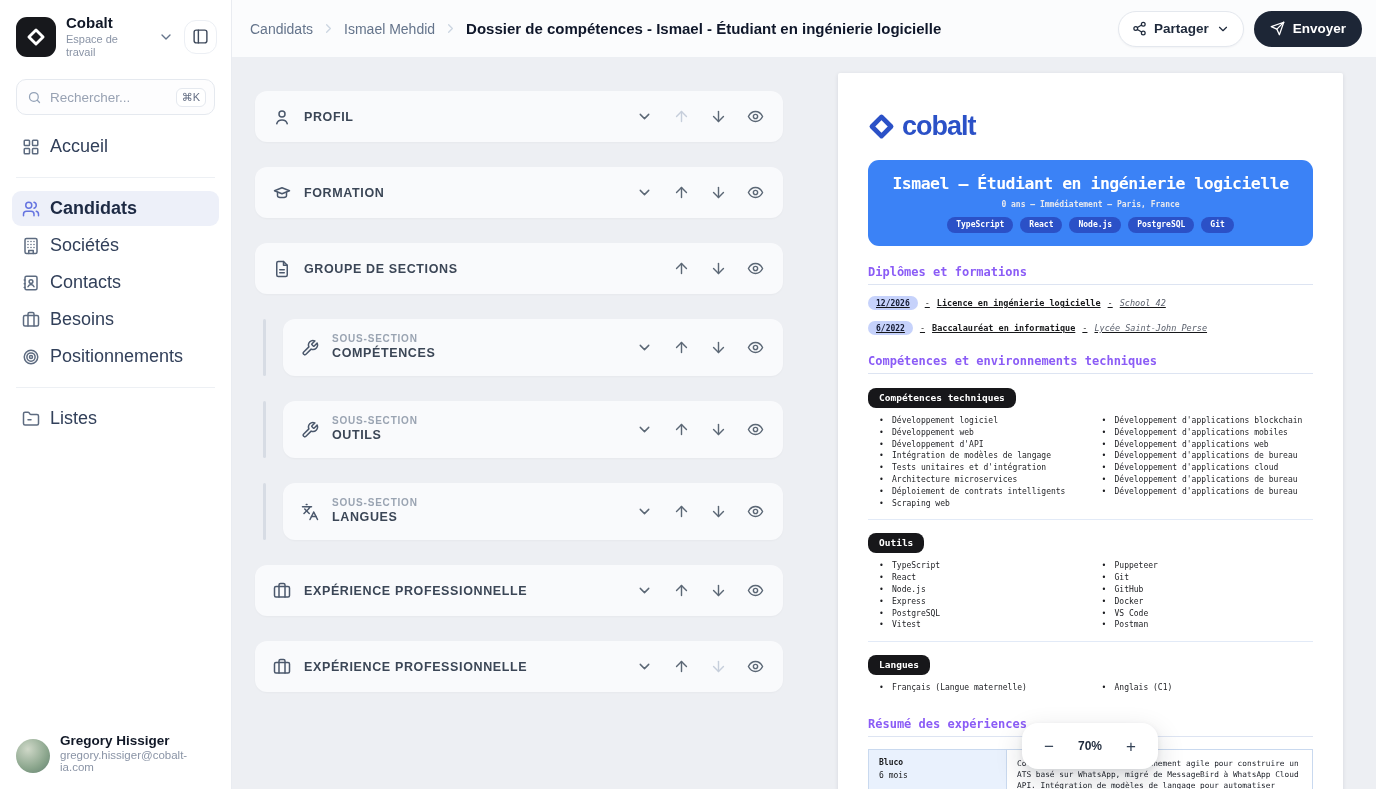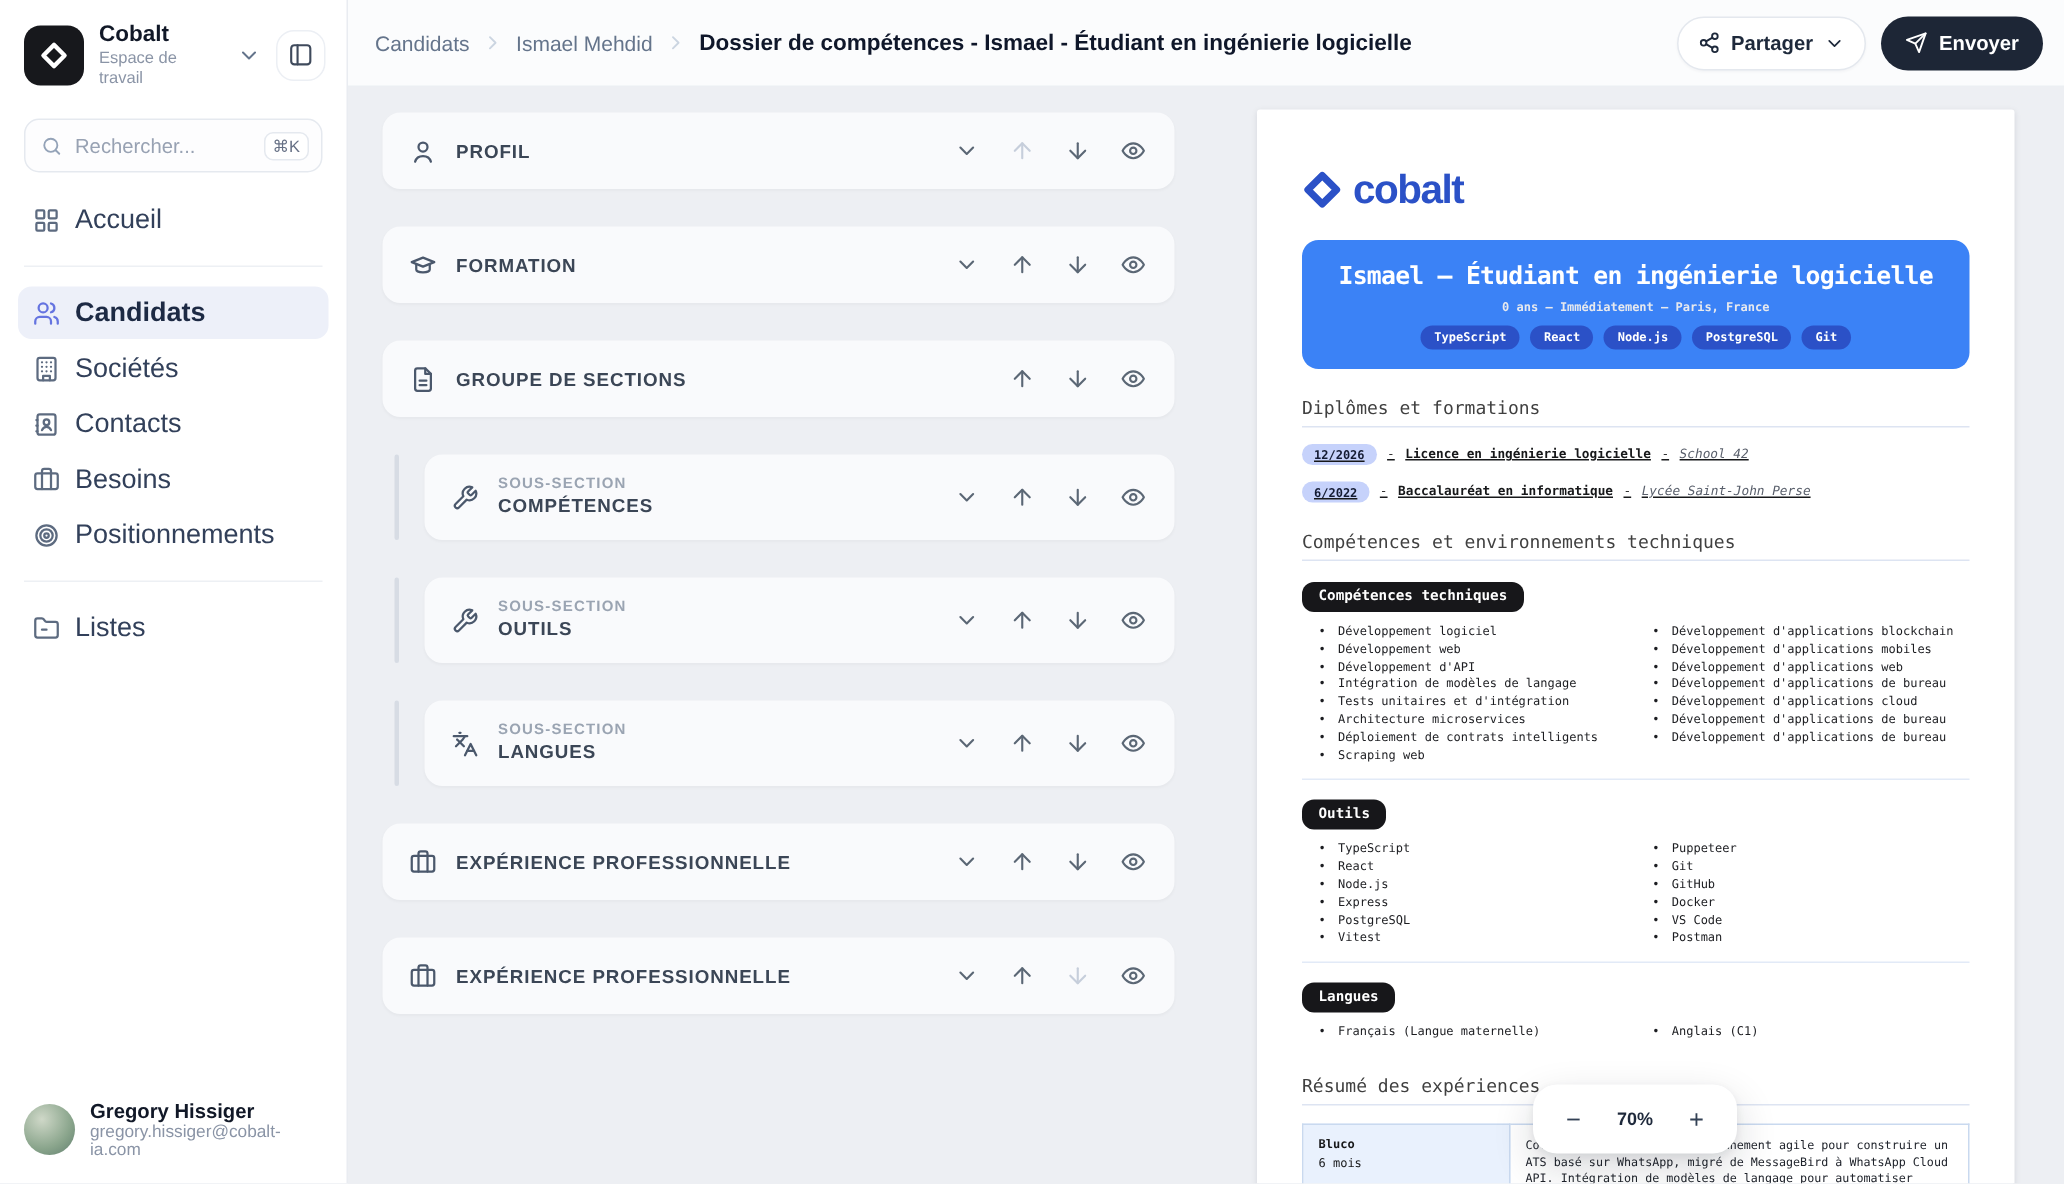--- a/index.html
+++ b/index.html
@@ -17,39 +17,39 @@
   .panel-btn { margin-left:auto; width:34px; height:34px; border:1px solid #eceff4; border-radius:12px; background:#fff; display:flex; align-items:center; justify-content:center; color:#3f4a5c; cursor:pointer; }
   .search { margin:10px 16px 4px; height:36px; border:1px solid #e5e9ef; background:#fdfdfe; border-radius:10px; display:flex; align-items:center; padding:0 8px 0 10px; gap:8px; color:#94a3b8; cursor:text; }
   .search .ph { font-size:13.5px; color:#98a2b3; flex:1; }
   .kbd { border:1px solid #e5e9ef; border-radius:6px; font-size:11px; color:#667085; padding:2px 5px; background:#fff; }
   .sdiv { height:1px; background:#edf0f4; margin:13px 16px; }
   .nav { padding:0 12px; display:flex; flex-direction:column; gap:2px; }
   .nav-item { display:flex; align-items:center; gap:10px; padding:7px 10px; border-radius:9px; font-size:18px; color:#32405a; cursor:pointer; }
   .nav-item .nicon { display:flex; color:#5d6b80; }
   .nav-item.active { background:#edf0f9; font-weight:700; color:#1d2a44; }
   .nav-item.active .nicon { color:#6574e0; }
-  .user-row { margin-top:auto; padding:16px; display:flex; align-items:center; gap:10px; cursor:pointer; }
+  .user-row { margin-top:auto; padding:16px; display:flex; align-items:flex-end; gap:10px; cursor:pointer; }
   .avatar { width:34px; height:34px; border-radius:50%; background:radial-gradient(circle at 35% 30%, #cfd8c8, #8aa58c 60%, #5f7d6d); flex-shrink:0; }
   .u-name { font-size:13.5px; font-weight:700; color:#111827; }
   .u-mail { font-size:11.5px; color:#8a94a6; margin-top:1px; }
 
   
   .main { flex:1; display:flex; flex-direction:column; min-width:0; }
   .topbar { height:58px; background:#fbfcfd; border-bottom:1px solid #eceff3; display:flex; align-items:center; padding:0 14px 0 18px; gap:8px; flex-shrink:0; }
   .crumb { font-size:14px; color:#64748b; cursor:pointer; white-space:nowrap; }
   .crumb-sep { color:#cbd5e1; display:flex; }
   .crumb-last { font-size:15px; font-weight:700; color:#0f172a; white-space:nowrap; }
   .tb-actions { margin-left:auto; display:flex; gap:10px; align-items:flex-end; }
   .btn-share { height:36px; border:1px solid #e4e8ee; background:#fff; border-radius:18px; display:flex; align-items:center; gap:7px; padding:0 13px; font-size:13.5px; font-weight:700; color:#1e293b; cursor:pointer; box-shadow:0 1px 2px rgba(16,24,40,.04); }
   .btn-send { height:36px; border:none; background:#1d2636; color:#fff; border-radius:18px; display:flex; align-items:center; gap:8px; padding:0 16px; font-size:13.5px; font-weight:700; cursor:pointer; }
 
   .content { position:relative; flex:1; background:#edeff3; overflow:hidden; }
 
   
-  .sections { position:absolute; left:23px; top:17px; width:528px; }
+  .sections { position:absolute; left:23px; top:33px; width:528px; }
   .srow-wrap { margin-bottom:25px; }
   .srow { background:#f9fafc; border-radius:12px; height:51px; display:flex; align-items:center; padding:0 14px 0 18px; box-shadow:0 1px 2px rgba(16,24,40,.03); }
   .srow .sicon { display:flex; color:#4b586c; margin-right:13px; }
   .stitle { font-size:12.5px; font-weight:700; letter-spacing:.05em; color:#3b4656; }
   .sub-wrap { display:flex; margin-bottom:25px; }
   .sub-bar { width:3px; background:#d7dce4; border-radius:2px; margin:0 17px 0 8px; }
   .srow.sub { flex:1; height:57px; }
   .sub-text { line-height:1.25; }
   .kicker { font-size:10px; font-weight:700; letter-spacing:.08em; color:#9aa4b2; }
   .acts { margin-left:auto; display:flex; align-items:center; gap:9px; }
@@ -58,21 +58,21 @@
 
   
   .preview { position:absolute; left:606px; top:15px; width:505px; height:980px; background:#ffffff; border-radius:2px; box-shadow:0 1px 4px rgba(16,24,40,.10); padding:38px 30px 0; font-family:"DejaVu Sans Mono", monospace; color:#17181a; }
   .pdf-logo { display:flex; align-items:center; gap:7px; }
   .pdf-logo-text { font-size:27px; font-weight:700; color:#2b51c7; letter-spacing:-1px; font-family:"Liberation Sans", sans-serif; }
   .hero { margin-top:18px; background:#3b82f6; border-radius:11px; padding:14px 14px 13px; text-align:center; }
   .hero-title { color:#fff; font-size:16.5px; font-weight:700; letter-spacing:-0.5px; white-space:nowrap; }
   .hero-meta { color:#e7e9ee; font-size:8px; font-weight:700; margin-top:7px; }
   .chips { margin-top:8px; display:flex; justify-content:center; gap:7px; }
   .chip { background:#2b51c7; color:#fff; font-size:8px; font-weight:700; padding:3px 9px 4px; border-radius:10px; }
-  .ph2 { font-size:12px; font-weight:400; color:#404040; border-bottom:1px solid #dde4f2; padding-bottom:5px; margin-top:19px; }
+  .ph2 { font-size:12px; font-weight:700; color:#8b5cf6; border-bottom:1px solid #dde4f2; padding-bottom:5px; margin-top:19px; }
   .edu-item { display:flex; align-items:center; gap:7px; margin-top:11px; font-size:8.5px;text-decoration:underline; }
   .edu-badge { background:#c6d2fb; color:#141b33; font-weight:700; font-size:8px; padding:2.5px 8px; border-radius:9px; }
   .edu-sep { color:#333; }
   .edu-title { font-weight:700; }
   .edu-school { font-style:italic; color:#595f6b; }
   .badge-dark { display:inline-block; background:#17171a; color:#fff; font-size:9.5px; font-weight:700; padding:4px 11px 5px; border-radius:8px; margin-top:14px; }
   .bul-block { border-bottom:1px solid #e2eaf7; padding-bottom:10px; }
   .bul-block.last { border-bottom:none; }
   .cols { display:flex; margin-top:7px; }
   .cols ul { flex:1; list-style:none; }

